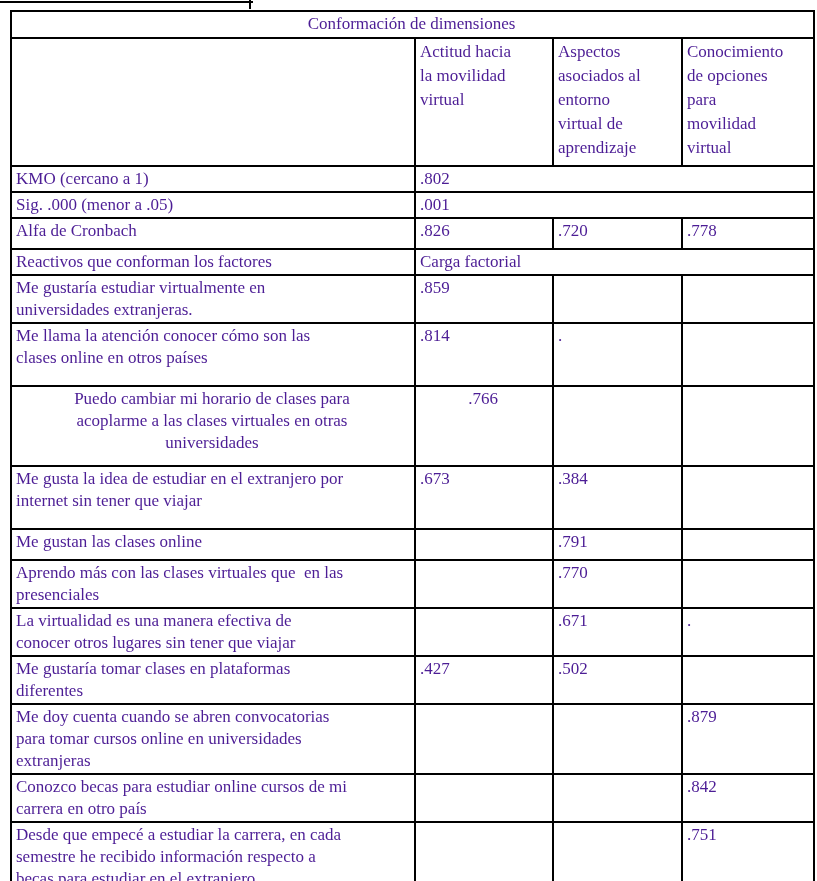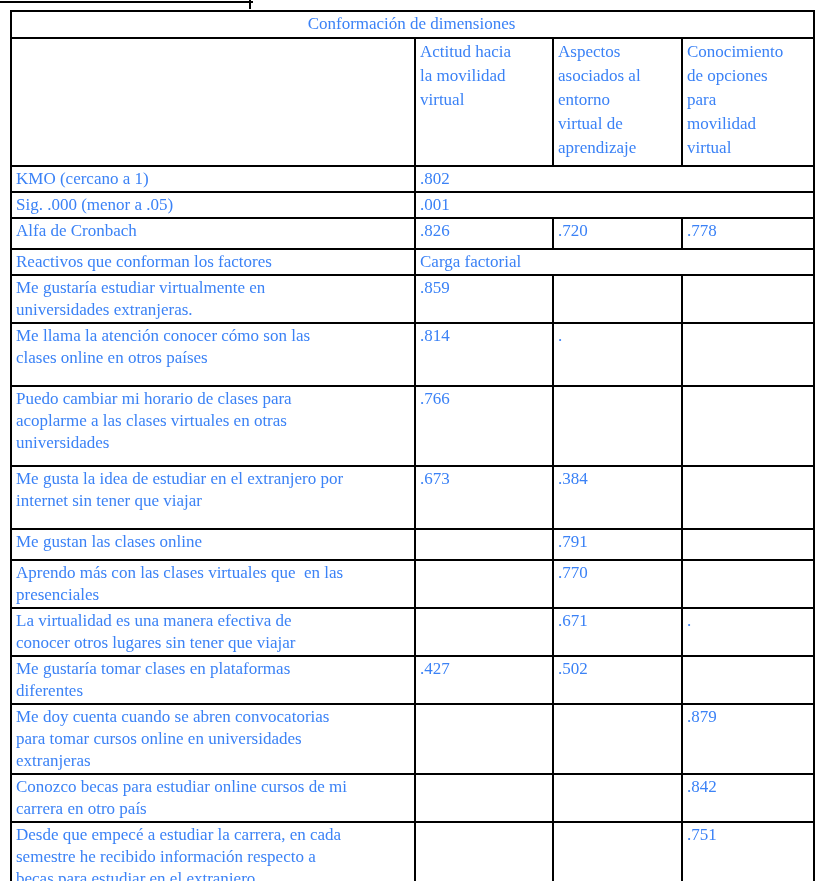--- a/index.html
+++ b/index.html
@@ -3,21 +3,21 @@
 <meta charset="utf-8">
 <style>
   html, body { margin: 0; padding: 0; background: #ffffff; }
   .page {
     position: relative;
     width: 817px;
     height: 881px;
     background: #ffffff;
     overflow: hidden;
     font-family: "Liberation Serif", "DejaVu Serif", serif;
-    color: #3b82f6;
+    color: #4c1d95;
   }
   
   .artifact-h { position: absolute; left: 0; top: 1px; width: 253px; height: 2px; background: #000; }
   .artifact-v { position: absolute; left: 249px; top: 0; width: 2px; height: 9px; background: #000; }
 
   table.dim-table {
     position: absolute;
     left: 10px;
     top: 10px;
     width: 803px;
@@ -101,21 +101,21 @@
           <td class="value-cell"></td>
           <td class="value-cell"></td>
         </tr>
         <tr style="height: 63px; padding-left: 30px;">
           <td class="label-cell">Me llama la atención conocer cómo son las
 clases online en otros países</td>
           <td class="value-cell">.814</td>
           <td class="value-cell">.</td>
           <td class="value-cell"></td>
         </tr>
-        <tr style="height: 80px;">
+        <tr style="height: 80px; text-align: center;">
           <td class="label-cell">Puedo cambiar mi horario de clases para
 acoplarme a las clases virtuales en otras
 universidades</td>
           <td class="value-cell">.766</td>
           <td class="value-cell"></td>
           <td class="value-cell"></td>
         </tr>
         <tr style="height: 63px;">
           <td class="label-cell">Me gusta la idea de estudiar en el extranjero por
 internet sin tener que viajar</td>

